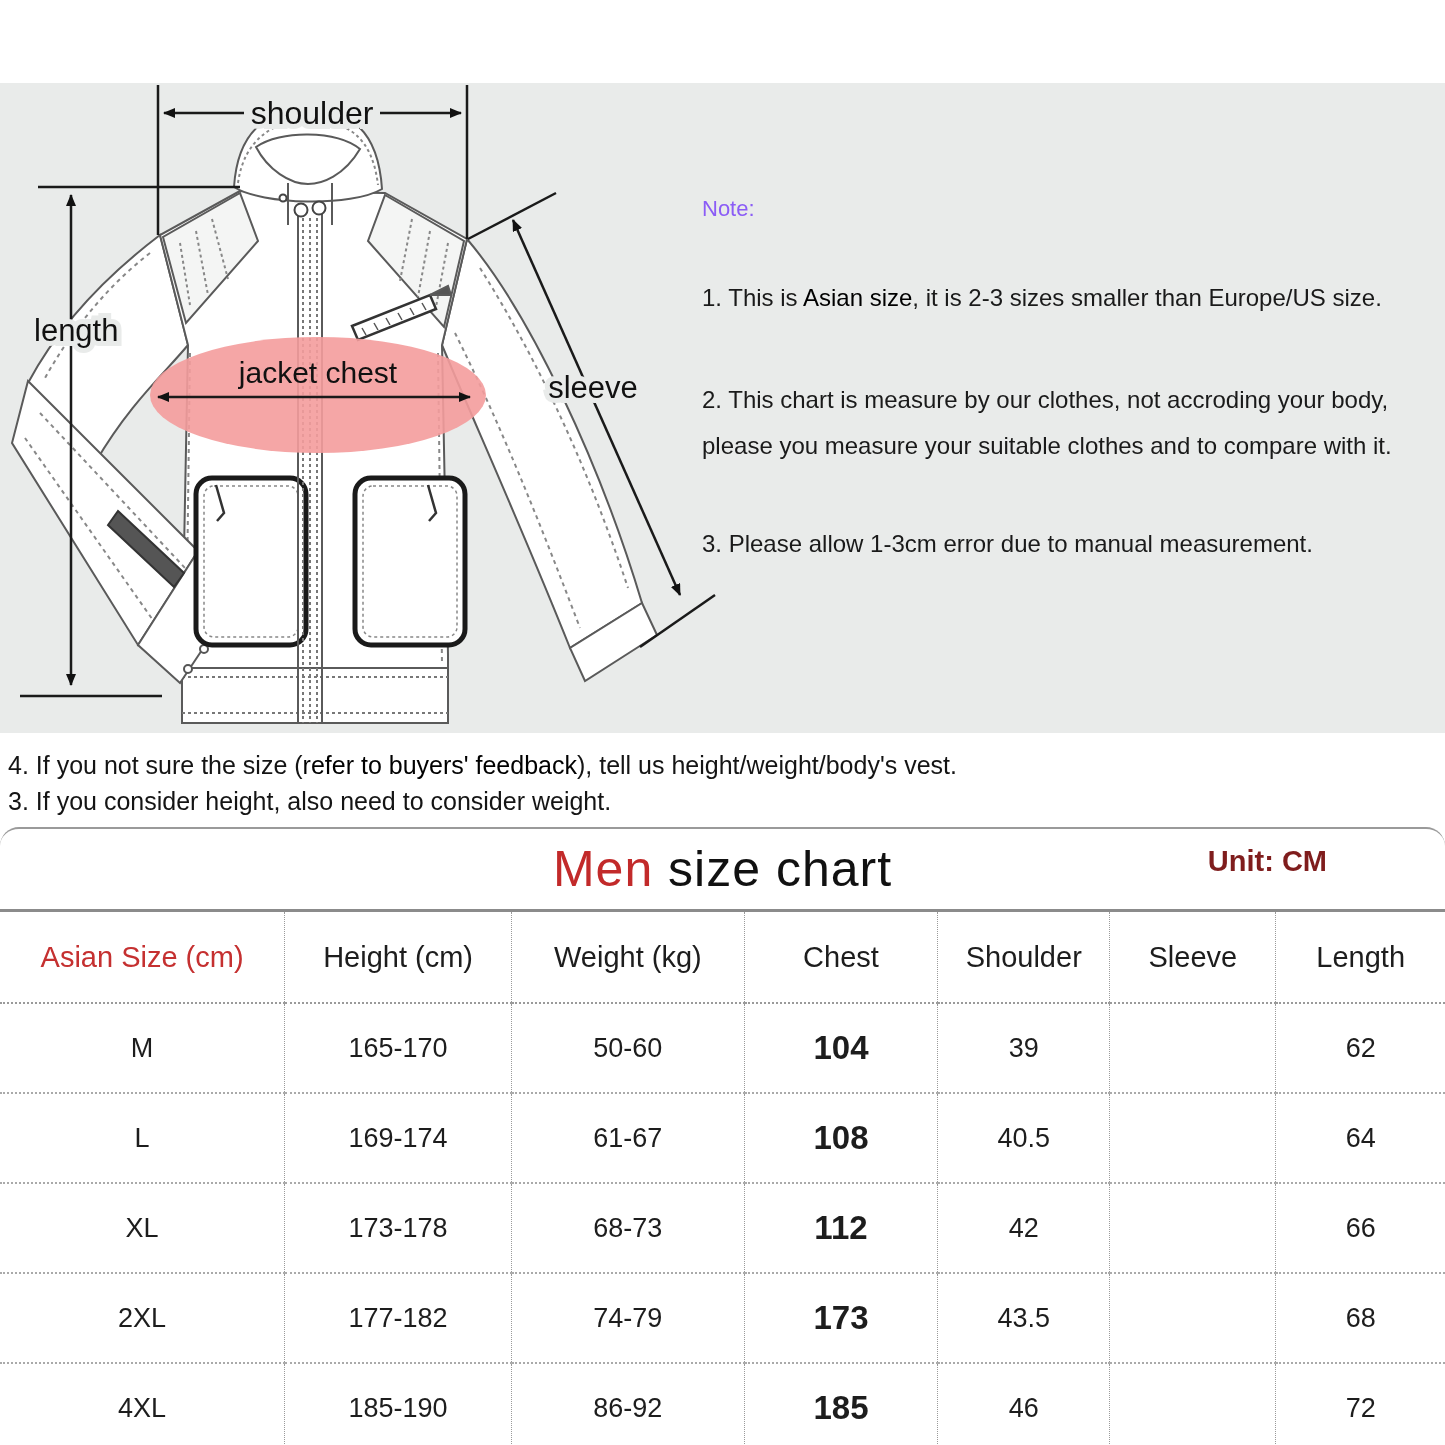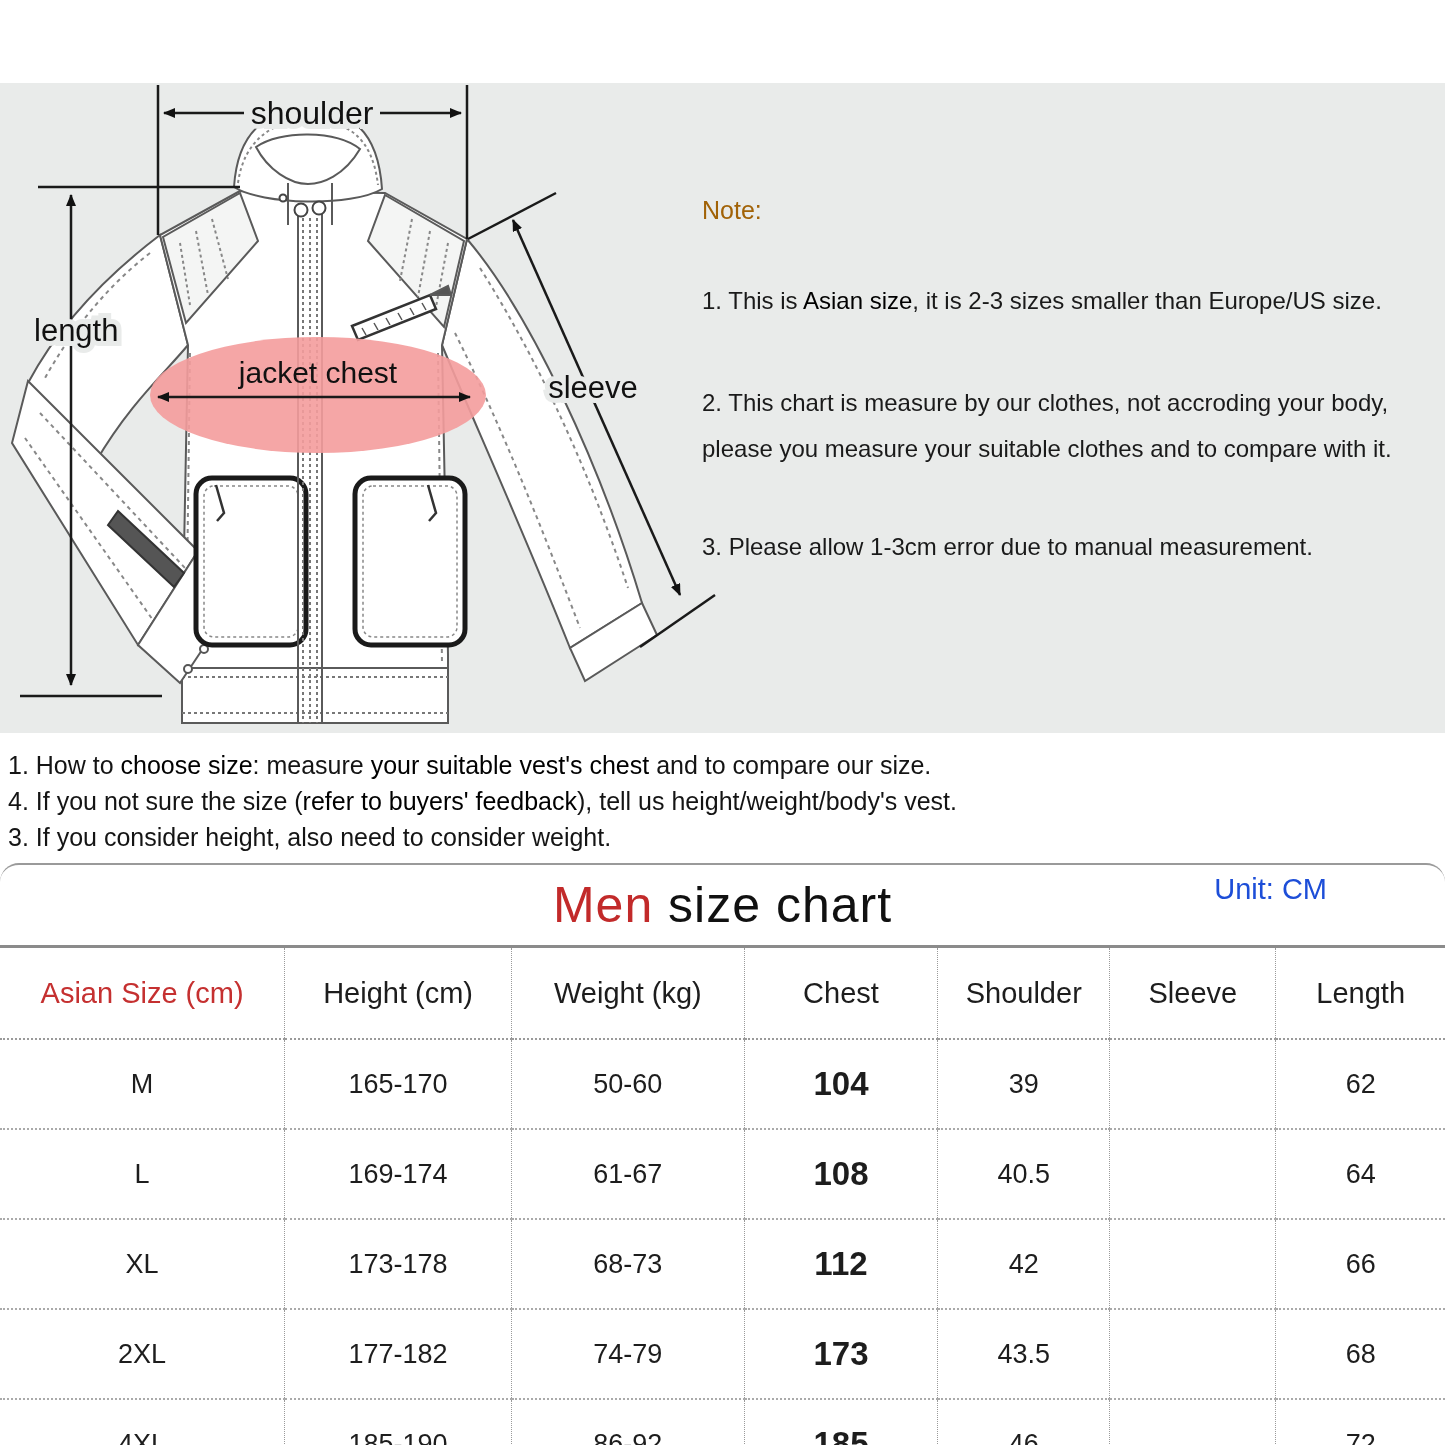--- a/index.html
+++ b/index.html
@@ -11,38 +11,38 @@
   
   .diagram-panel{
     position:absolute;left:0;top:83px;width:1445px;height:650px;
     background:#e9ebea;
   }
   .diagram-svg{position:absolute;left:0;top:0;}
   .note-block{
     position:absolute;left:702px;top:112px;width:742px;
     font-size:24px;line-height:1.25;color:#1a1a1a;
   }
-  .note-heading{color:#a16207;font-size:25px;}
+  .note-heading{color:#8b5cf6;font-size:22px;}
   .note-item1{margin-top:60px;}
   .note-item2{margin-top:64px;line-height:1.92;}
   .note-item3{margin-top:60px;}
   
   .howto{padding:14px 0 0 8px;font-size:25px;line-height:36px;color:#141414;}
   .howto div{white-space:nowrap;}
   
   .table-wrap{margin-top:8px;border-top:2px solid #9a9a9a;border-radius:19px;}
   .table-title-row{
     position:relative;height:80px;display:flex;align-items:center;justify-content:center;
     border-bottom:3px solid #8b8b8b;
   }
   .table-title{font-size:50px;color:#111;letter-spacing:1px;}
   .table-title .red{color:#c22a2a;}
   .unit-label{
-    position:absolute;right:118px;top:8px;
-    font-size:29px;font-weight:normal;color:#1d4ed8;
+    position:absolute;right:118px;top:16px;
+    font-size:29px;font-weight:bold;color:#7f1d1d;
   }
   table.size-table{width:100%;border-collapse:collapse;table-layout:fixed;border-bottom:3px solid #5a5a5a;}
   table.size-table th, table.size-table td{
     text-align:center;vertical-align:middle;padding:15px;
     font-size:27px;color:#1d1d1d;font-weight:normal;
   }
   table.size-table th{height:60px;font-size:29px;border-bottom:2px dotted #9a9a9a;}
   table.size-table td{height:58px;}
   table.size-table th + th, table.size-table td + td{border-left:1px dotted #9a9a9a;}
   table.size-table tbody tr + tr td{border-top:2px dotted #aaaaaa;}
@@ -154,21 +154,20 @@
     <div class="note-heading">Note:</div>
     <div class="note-item1"><span>1. This is </span><span class="red">Asian size</span><span>, it is 2-3 sizes smaller than Europe/US size.</span></div>
     <div class="note-item2">2. This chart is measure by our clothes, not accroding your body, please you measure your suitable clothes and to compare with it.</div>
     <div class="note-item3">3. Please allow 1-3cm error due to manual measurement.</div>
   </div>
 </div>
 
 <div style="height:733px;"></div>
 
 <div class="howto">
-  <div><span>1. How to </span><span class="red">choose size</span><span>: measure </span><span class="red">your suitable vest's chest</span><span> and to compare our size.</span></div>
   <div><span>4. If you not sure the size (</span><span class="red">refer to buyers' feedback</span><span>), tell us height/weight/body's vest.</span></div>
   <div>3. If you consider height, also need to consider weight.</div>
 </div>
 
 <div class="table-wrap">
   <div class="table-title-row">
     <div class="table-title"><span class="red">Men</span><span> size chart</span></div>
     <span class="unit-label">Unit: CM</span>
   </div>
 

